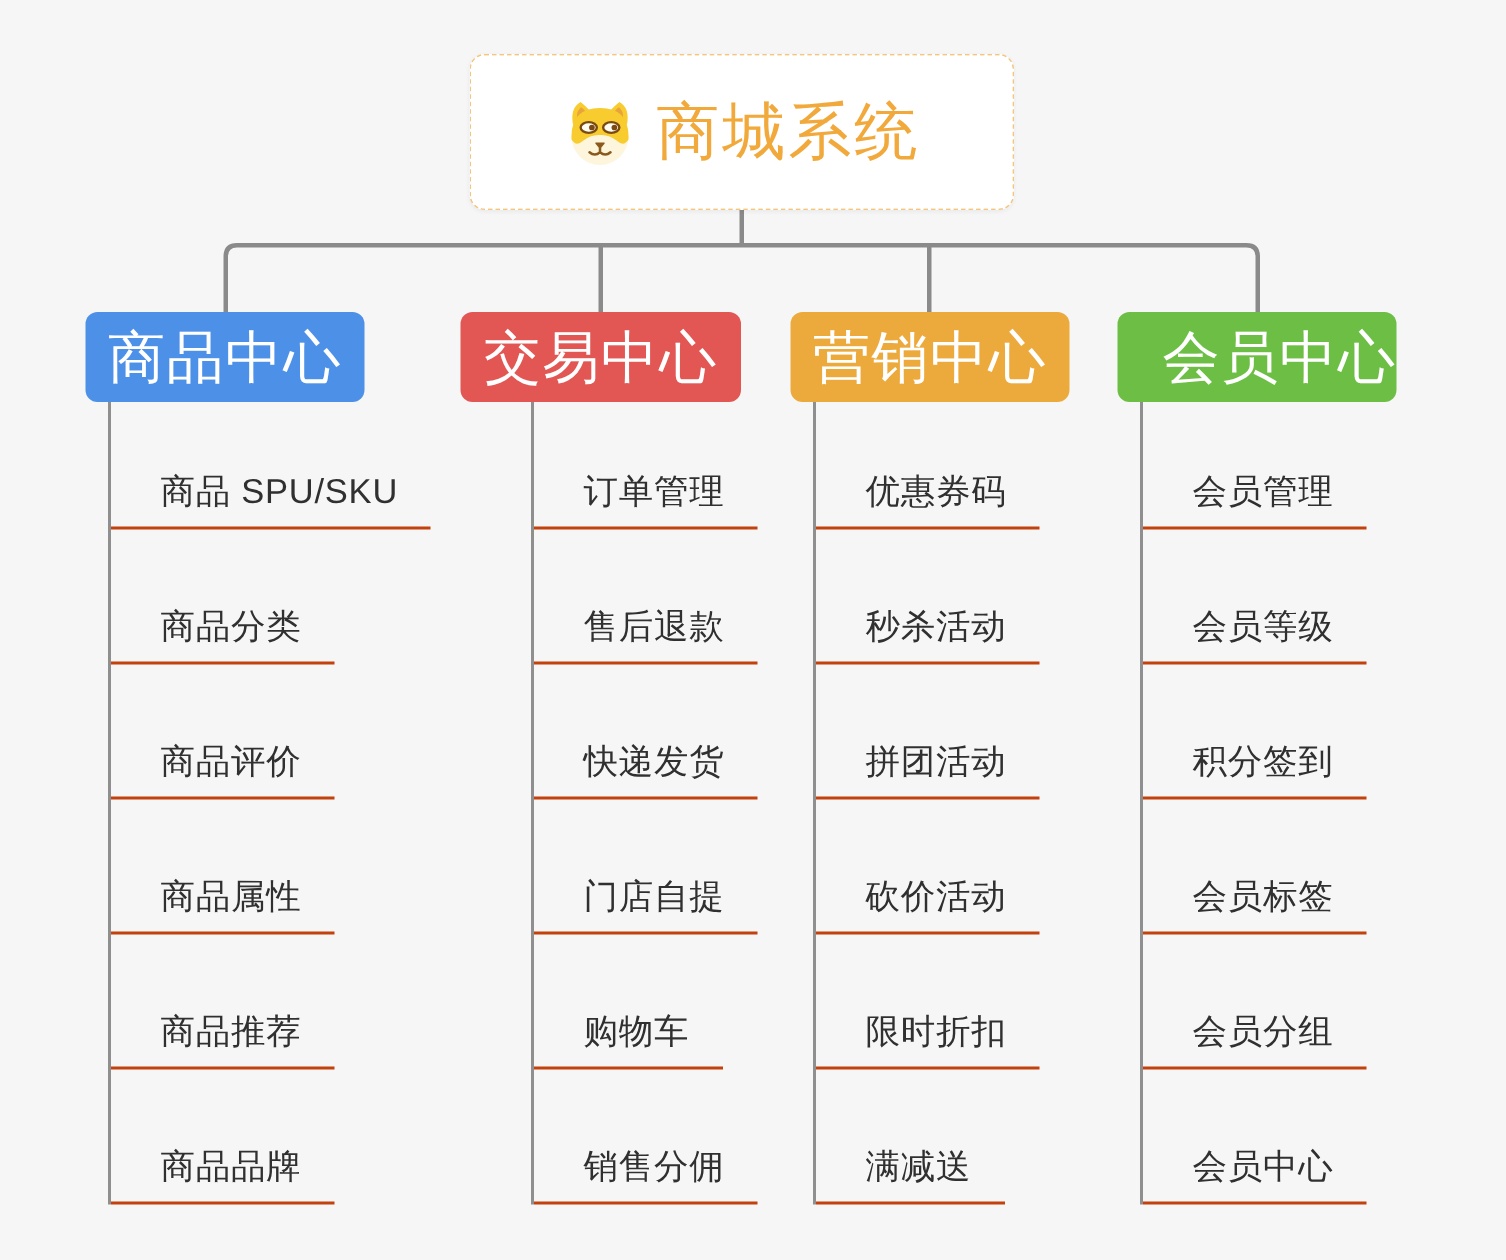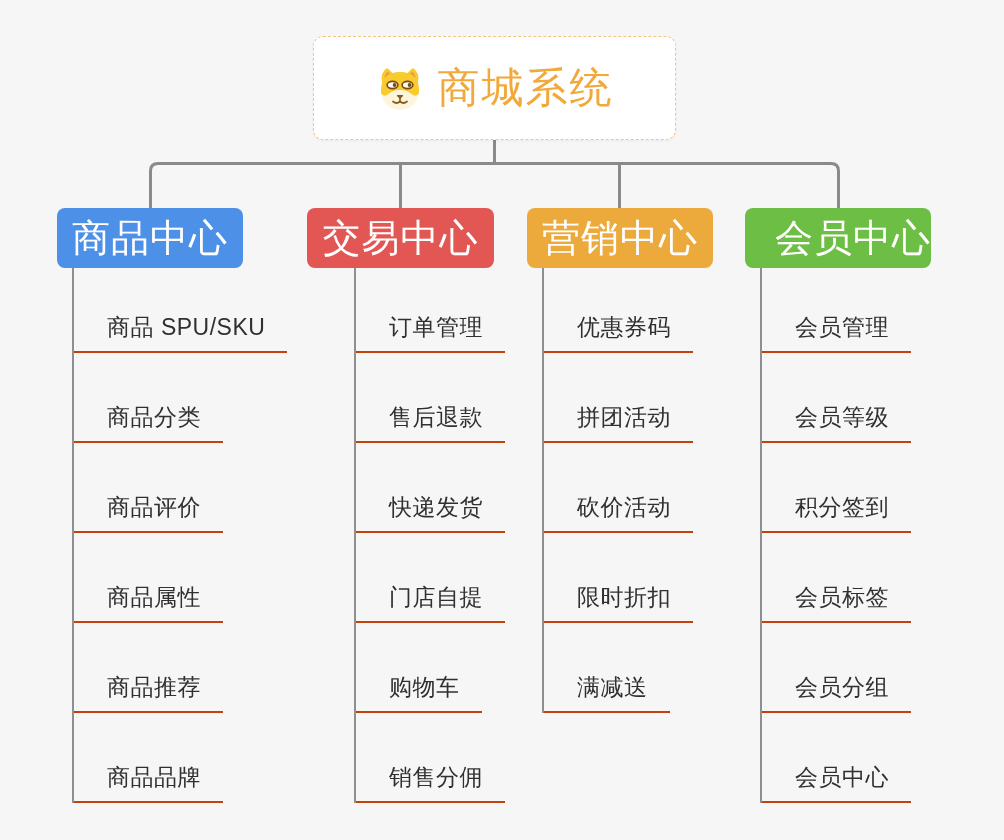--- a/index.html
+++ b/index.html
@@ -142,20 +142,21 @@
   <div class="column col1">
       <div class="item">订单管理</div>
       <div class="item">售后退款</div>
       <div class="item">快递发货</div>
       <div class="item">门店自提</div>
       <div class="item">购物车</div>
       <div class="item">销售分佣</div>
     </div>
   <div class="column col2">
       <div class="item">优惠券码</div>
+      <div class="item">秒杀活动</div>
       <div class="item">拼团活动</div>
       <div class="item">砍价活动</div>
       <div class="item">限时折扣</div>
       <div class="item">满减送</div>
     </div>
   <div class="column col3">
       <div class="item">会员管理</div>
       <div class="item">会员等级</div>
       <div class="item">积分签到</div>
       <div class="item">会员标签</div>

